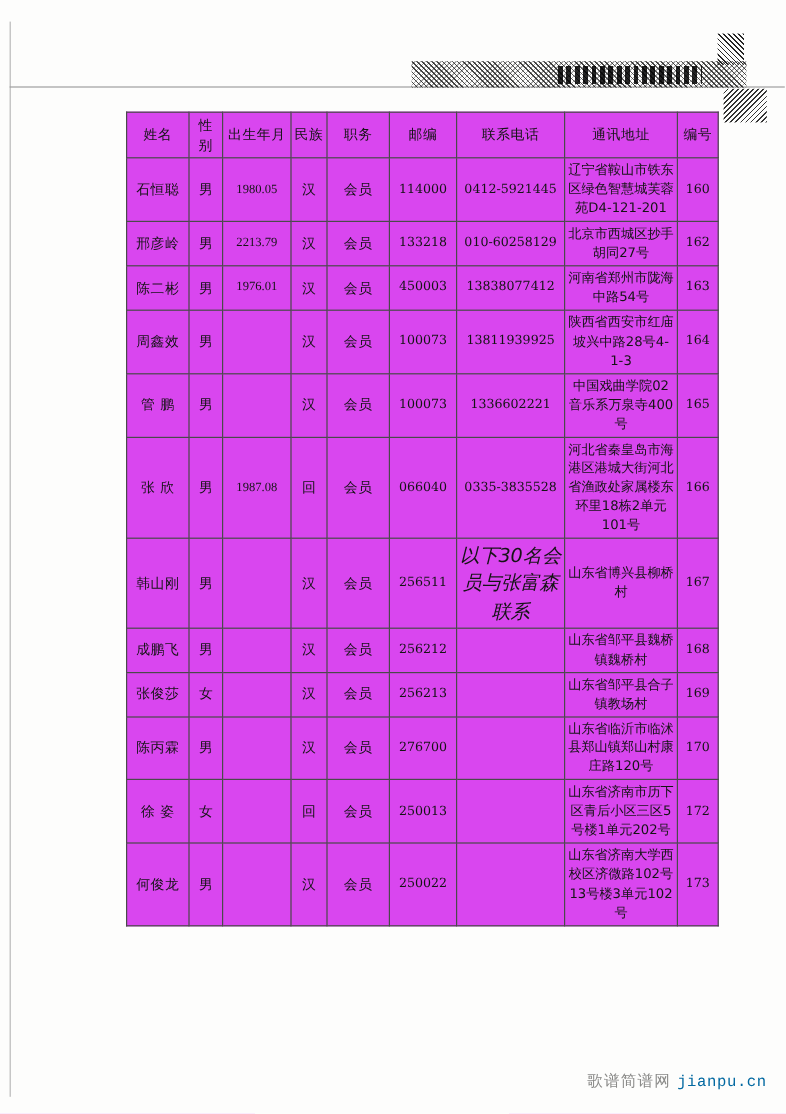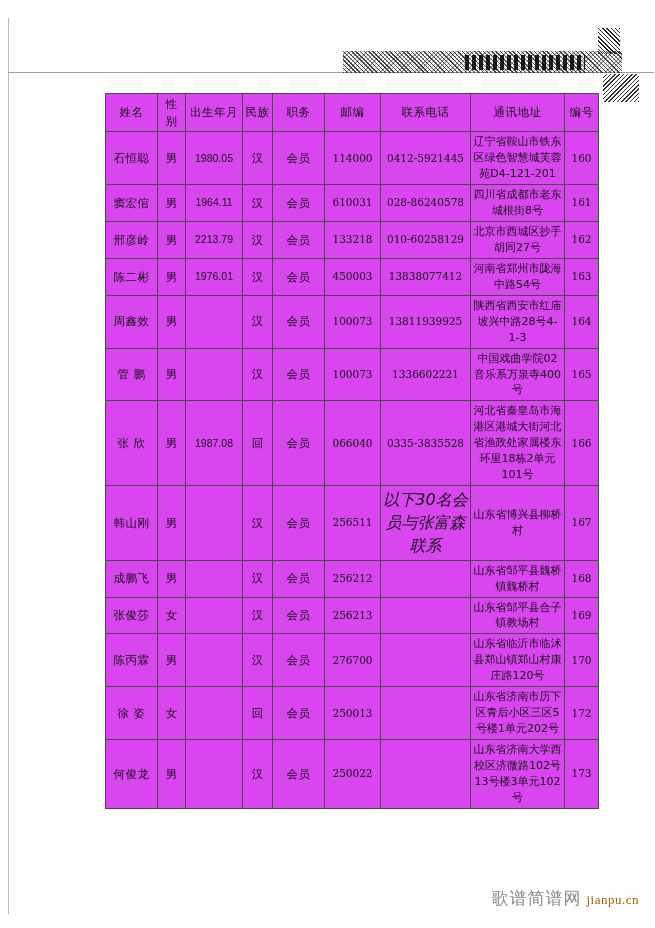--- a/index.html
+++ b/index.html
@@ -110,21 +110,21 @@
     color: #141414;
     font-weight: normal;
   }
   #roster-table thead th {
     height: 22px;
     font-size: 11.5px;
     letter-spacing: .5px;
   }
   td.c-name   { font-size: 11.5px; letter-spacing: .5px; }
   td.c-sex    { font-size: 11.5px; }
-  td.c-dob    { font-size: 10.5px; font-family: Liberation Sans, sans-serif; margin-left: 14px; }
+  td.c-dob    { font-size: 10.5px; font-family: Liberation Serif, serif; margin-left: 14px; }
   td.c-eth    { font-size: 11.5px; }
   td.c-role   { font-size: 11.5px; letter-spacing: .5px; }
   td.c-zip    { font-size: 10.5px; font-family: "DejaVu Serif", "Liberation Serif", serif; }
   td.c-phone  { font-size: 10.5px; font-family: "DejaVu Serif", "Liberation Serif", serif; }
   td.c-phone.note { font-family: "DejaVu Sans", "Liberation Sans", sans-serif; font-size: 16px; line-height: 1.55; font-style: italic; }
   td.c-addr   { font-size: 11px; text-align: left; padding-left: 5px; padding-right: 4px; line-height: 1.5; }
   td.c-id     { font-size: 10.5px; font-family: "DejaVu Serif", "Liberation Serif", serif; }
 
   col.w-name  { width: 52px; }
   col.w-sex   { width: 28px; }
@@ -139,28 +139,28 @@
   
   #watermark {
     position: absolute;
     right: 16px;
     bottom: 18px;
     display: flex;
     align-items: baseline;
     gap: 5px;
   }
   #watermark .wm-cn {
-    font-size: 17px;
+    font-size: 13px;
     color: #8a8a88;
     letter-spacing: 1px;
   }
   #watermark .wm-url {
     font-size: 13px;
-    color: #a16207;
-    font-family: Liberation Serif, serif;
+    color: #0369a1;
+    font-family: Liberation Mono, monospace;
     letter-spacing: .5px;
   }
 </style>
 </head>
 <body>
 
 <div id="page-scan">
   <div class="edge-line-left"></div>
   <div class="edge-line-top"></div>
   <div class="noise-band"></div>
@@ -200,31 +200,20 @@
         <td class="c-sex">男</td>
         <td class="c-dob">1980.05</td>
         <td class="c-eth">汉</td>
         <td class="c-role">会员</td>
         <td class="c-zip">114000</td>
         <td class="c-phone">0412-5921445</td>
         <td class="c-addr">辽宁省鞍山市铁东区绿色智慧城芙蓉苑D4-121-201</td>
         <td class="c-id">160</td>
       </tr>
       <tr>
-        <td class="c-name">窦宏倌</td>
-        <td class="c-sex">男</td>
-        <td class="c-dob">1964.11</td>
-        <td class="c-eth">汉</td>
-        <td class="c-role">会员</td>
-        <td class="c-zip">610031</td>
-        <td class="c-phone">028-86240578</td>
-        <td class="c-addr">四川省成都市老东城根街8号</td>
-        <td class="c-id">161</td>
-      </tr>
-      <tr>
         <td class="c-name">邢彦岭</td>
         <td class="c-sex">男</td>
         <td class="c-dob">2213.79</td>
         <td class="c-eth">汉</td>
         <td class="c-role">会员</td>
         <td class="c-zip">133218</td>
         <td class="c-phone">010-60258129</td>
         <td class="c-addr">北京市西城区抄手胡同27号</td>
         <td class="c-id">162</td>
       </tr>

